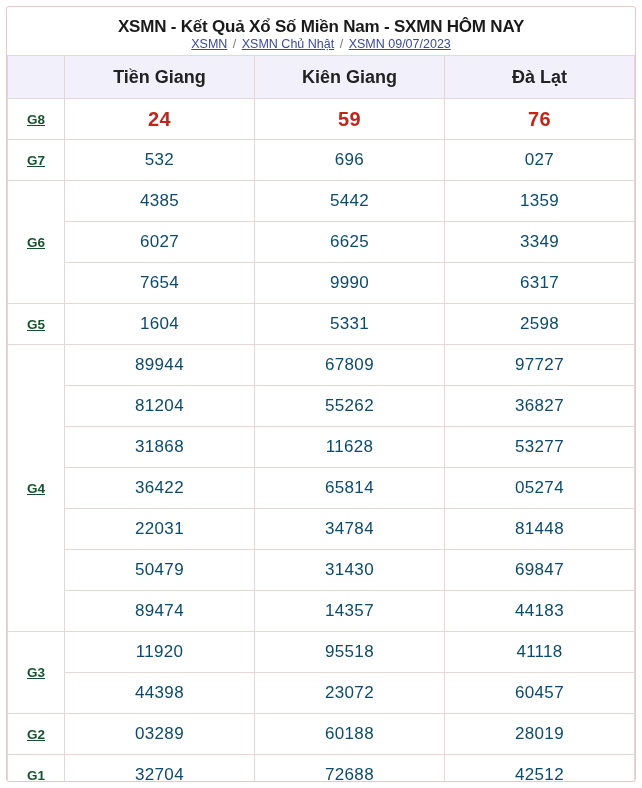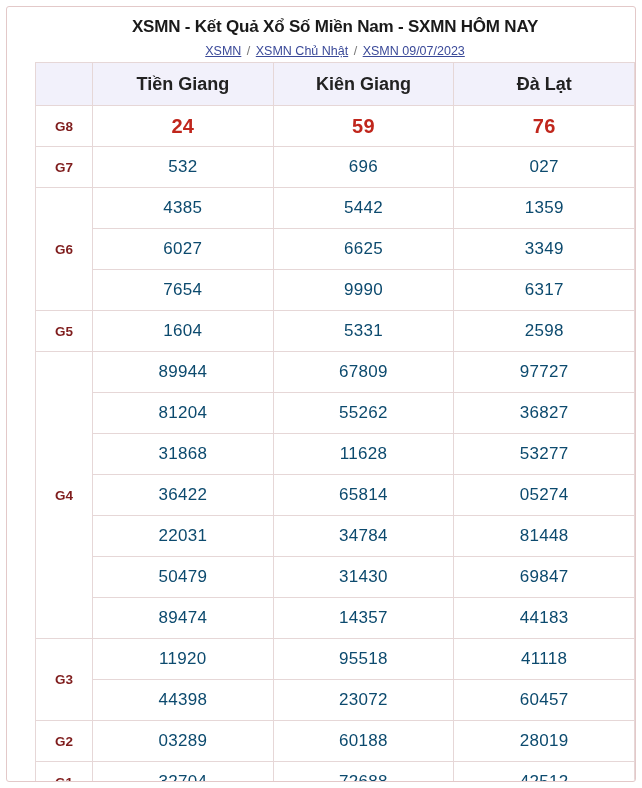--- a/index.html
+++ b/index.html
@@ -20,34 +20,32 @@
     padding: 6px 6px 6px 6px;
     background: #ffffff;
   }
   .frame {
     border: 1px solid #e3c9c9;
     border-radius: 3px;
     overflow: hidden;
     height: 100%;
     box-sizing: border-box;
     background: #fff;
-    padding-left: 28px;
   }
   .header {
     text-align: center;
     padding: 10px 6px 4px 6px;
   }
   .title {
     font-size: 17px;
     font-weight: bold;
     color: #1a1a1a;
     letter-spacing: -0.2px;
   }
   .breadcrumb {
-    margin-top: 7px;
     font-size: 12.5px;
     color: #555;
   }
   .breadcrumb a {
     color: #3b4a99;
     text-decoration: underline;
   }
   .breadcrumb .sep {
     color: #777;
     margin: 0 2px;
@@ -73,22 +71,23 @@
     padding: 4px 2px;
   }
   thead th.corner {
     width: 52px;
     background: #f2f1fb;
   }
   td.label {
     width: 52px;
     font-size: 13.5px;
     font-weight: bold;
-    color: #7f1d1d;
+    color: #14532d;
     background: #ffffff;
+    text-decoration: underline;
   }
   td.num {
     font-size: 17px;
     color: #0c4a6e;
     height: 38px;
     letter-spacing: 0.3px;
   }
   tr.g8 td.num, tr.db td.num {
     color: #c0261c;
     font-weight: bold;

